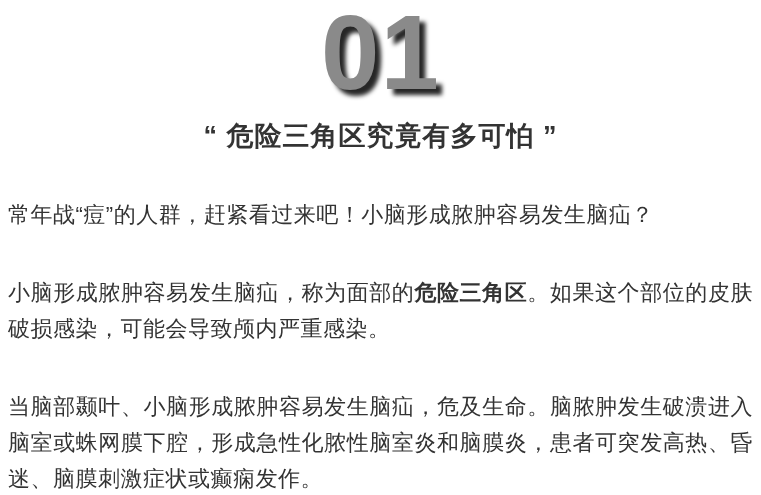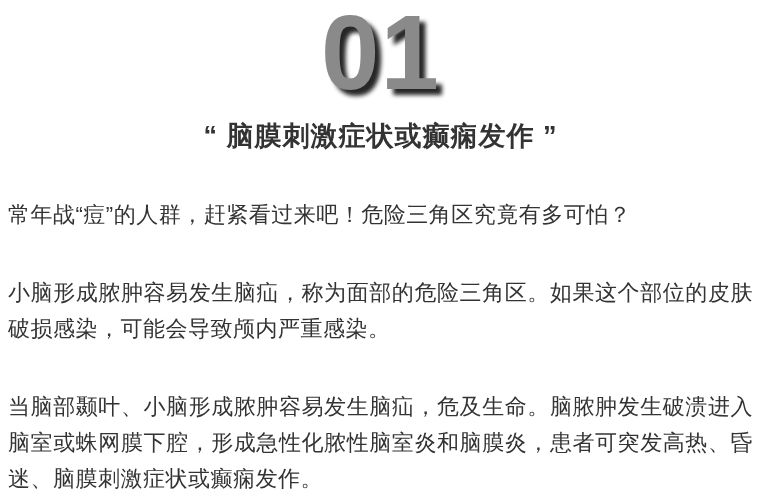--- a/index.html
+++ b/index.html
@@ -42,26 +42,26 @@
   }
   .para {
     margin: 0 0 42px 0;
     font-size: 22px;
     line-height: 36px;
     letter-spacing: 0.5px;
     color: #333333;
     text-align: justify;
   }
   .para:last-child { margin-bottom: 0; }
-  .para .b { font-weight: normal; }
+  .para .b { font-weight: bold; }
 </style>
 </head>
 <body>
 
 <div class="page">
   <div class="section-number" style="color: rgb(138, 138, 138);">01</div>
-  <h2 class="section-heading" style="color: rgb(51, 51, 51);">“ 脑膜刺激症状或癫痫发作 ”</h2>
+  <h2 class="section-heading" style="color: rgb(51, 51, 51);">“ 危险三角区究竟有多可怕 ”</h2>
   <div class="article">
-      <p class="para" style="color: rgb(51, 51, 51);"><span class="seg">常年战“痘”的人群，赶紧看过来吧！危险三角区究竟有多可怕？</span></p>
+      <p class="para" style="color: rgb(51, 51, 51);"><span class="seg">常年战“痘”的人群，赶紧看过来吧！小脑形成脓肿容易发生脑疝？</span></p>
       <p class="para" style="color: rgb(51, 51, 51);"><span class="seg">小脑形成脓肿容易发生脑疝，称为面部的</span><span class="seg b">危险三角区</span><span class="seg">。如果这个部位的皮肤破损感染，可能会导致颅内严重感染。</span></p>
       <p class="para" style="color: rgb(51, 51, 51);"><span class="seg">当脑部颞叶、小脑形成脓肿容易发生脑疝，危及生命。脑脓肿发生破溃进入脑室或蛛网膜下腔，形成急性化脓性脑室炎和脑膜炎，患者可突发高热、昏迷、脑膜刺激症状或癫痫发作。</span></p>
     </div>
 </div>
 
 </body></html>

